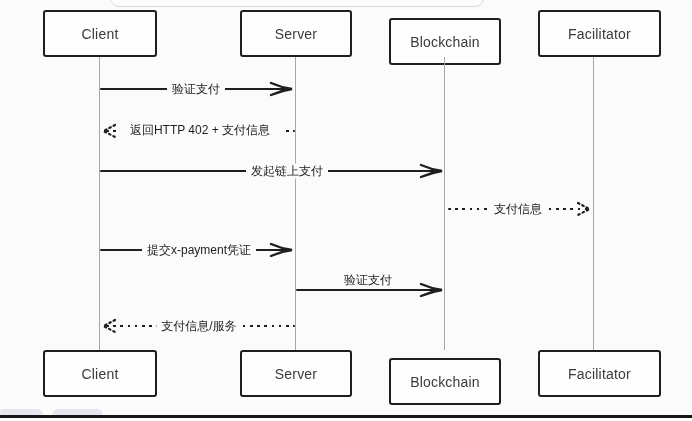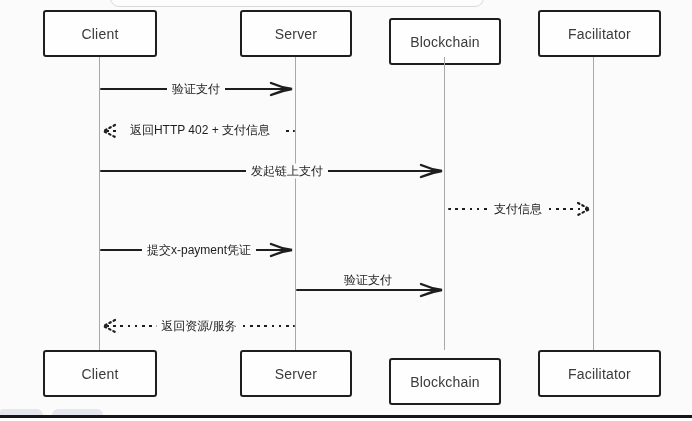--- a/index.html
+++ b/index.html
@@ -125,21 +125,21 @@
       <path d="M3 2 C11 5.5, 17 7, 24 8 C17 9, 11 10.5, 3 14" fill="none" stroke="#1e1e1e" stroke-width="2.4" stroke-linecap="round"></path>
     </svg>
     <span class="msg-label" style="left:368px;top:280px;">验证支付</span>
   </div>
 
   <div>
     <div class="msg-line dotted" style="left:106px;top:325px;width:189px;"></div>
     <svg class="arrowhead" style="left:100px;top:318px;" width="18" height="16" viewBox="0 0 18 16">
       <path d="M15 2 L3.5 8 L15 14" fill="none" stroke="#1e1e1e" stroke-width="2.2" stroke-dasharray="1.6 3.2" stroke-linecap="round"></path>
     </svg>
-    <span class="msg-label" style="left:199px;top:326px;">返回资源/服务</span>
+    <span class="msg-label" style="left:199px;top:326px;">支付信息/服务</span>
   </div>
 
   <div class="actor-box row-bottom col-client">
     <span>Client</span>
   </div>
   <div class="actor-box row-bottom col-server">
     <span>Server</span>
   </div>
   <div class="actor-box row-bottom col-blockchain">
     <span>Blockchain</span>

